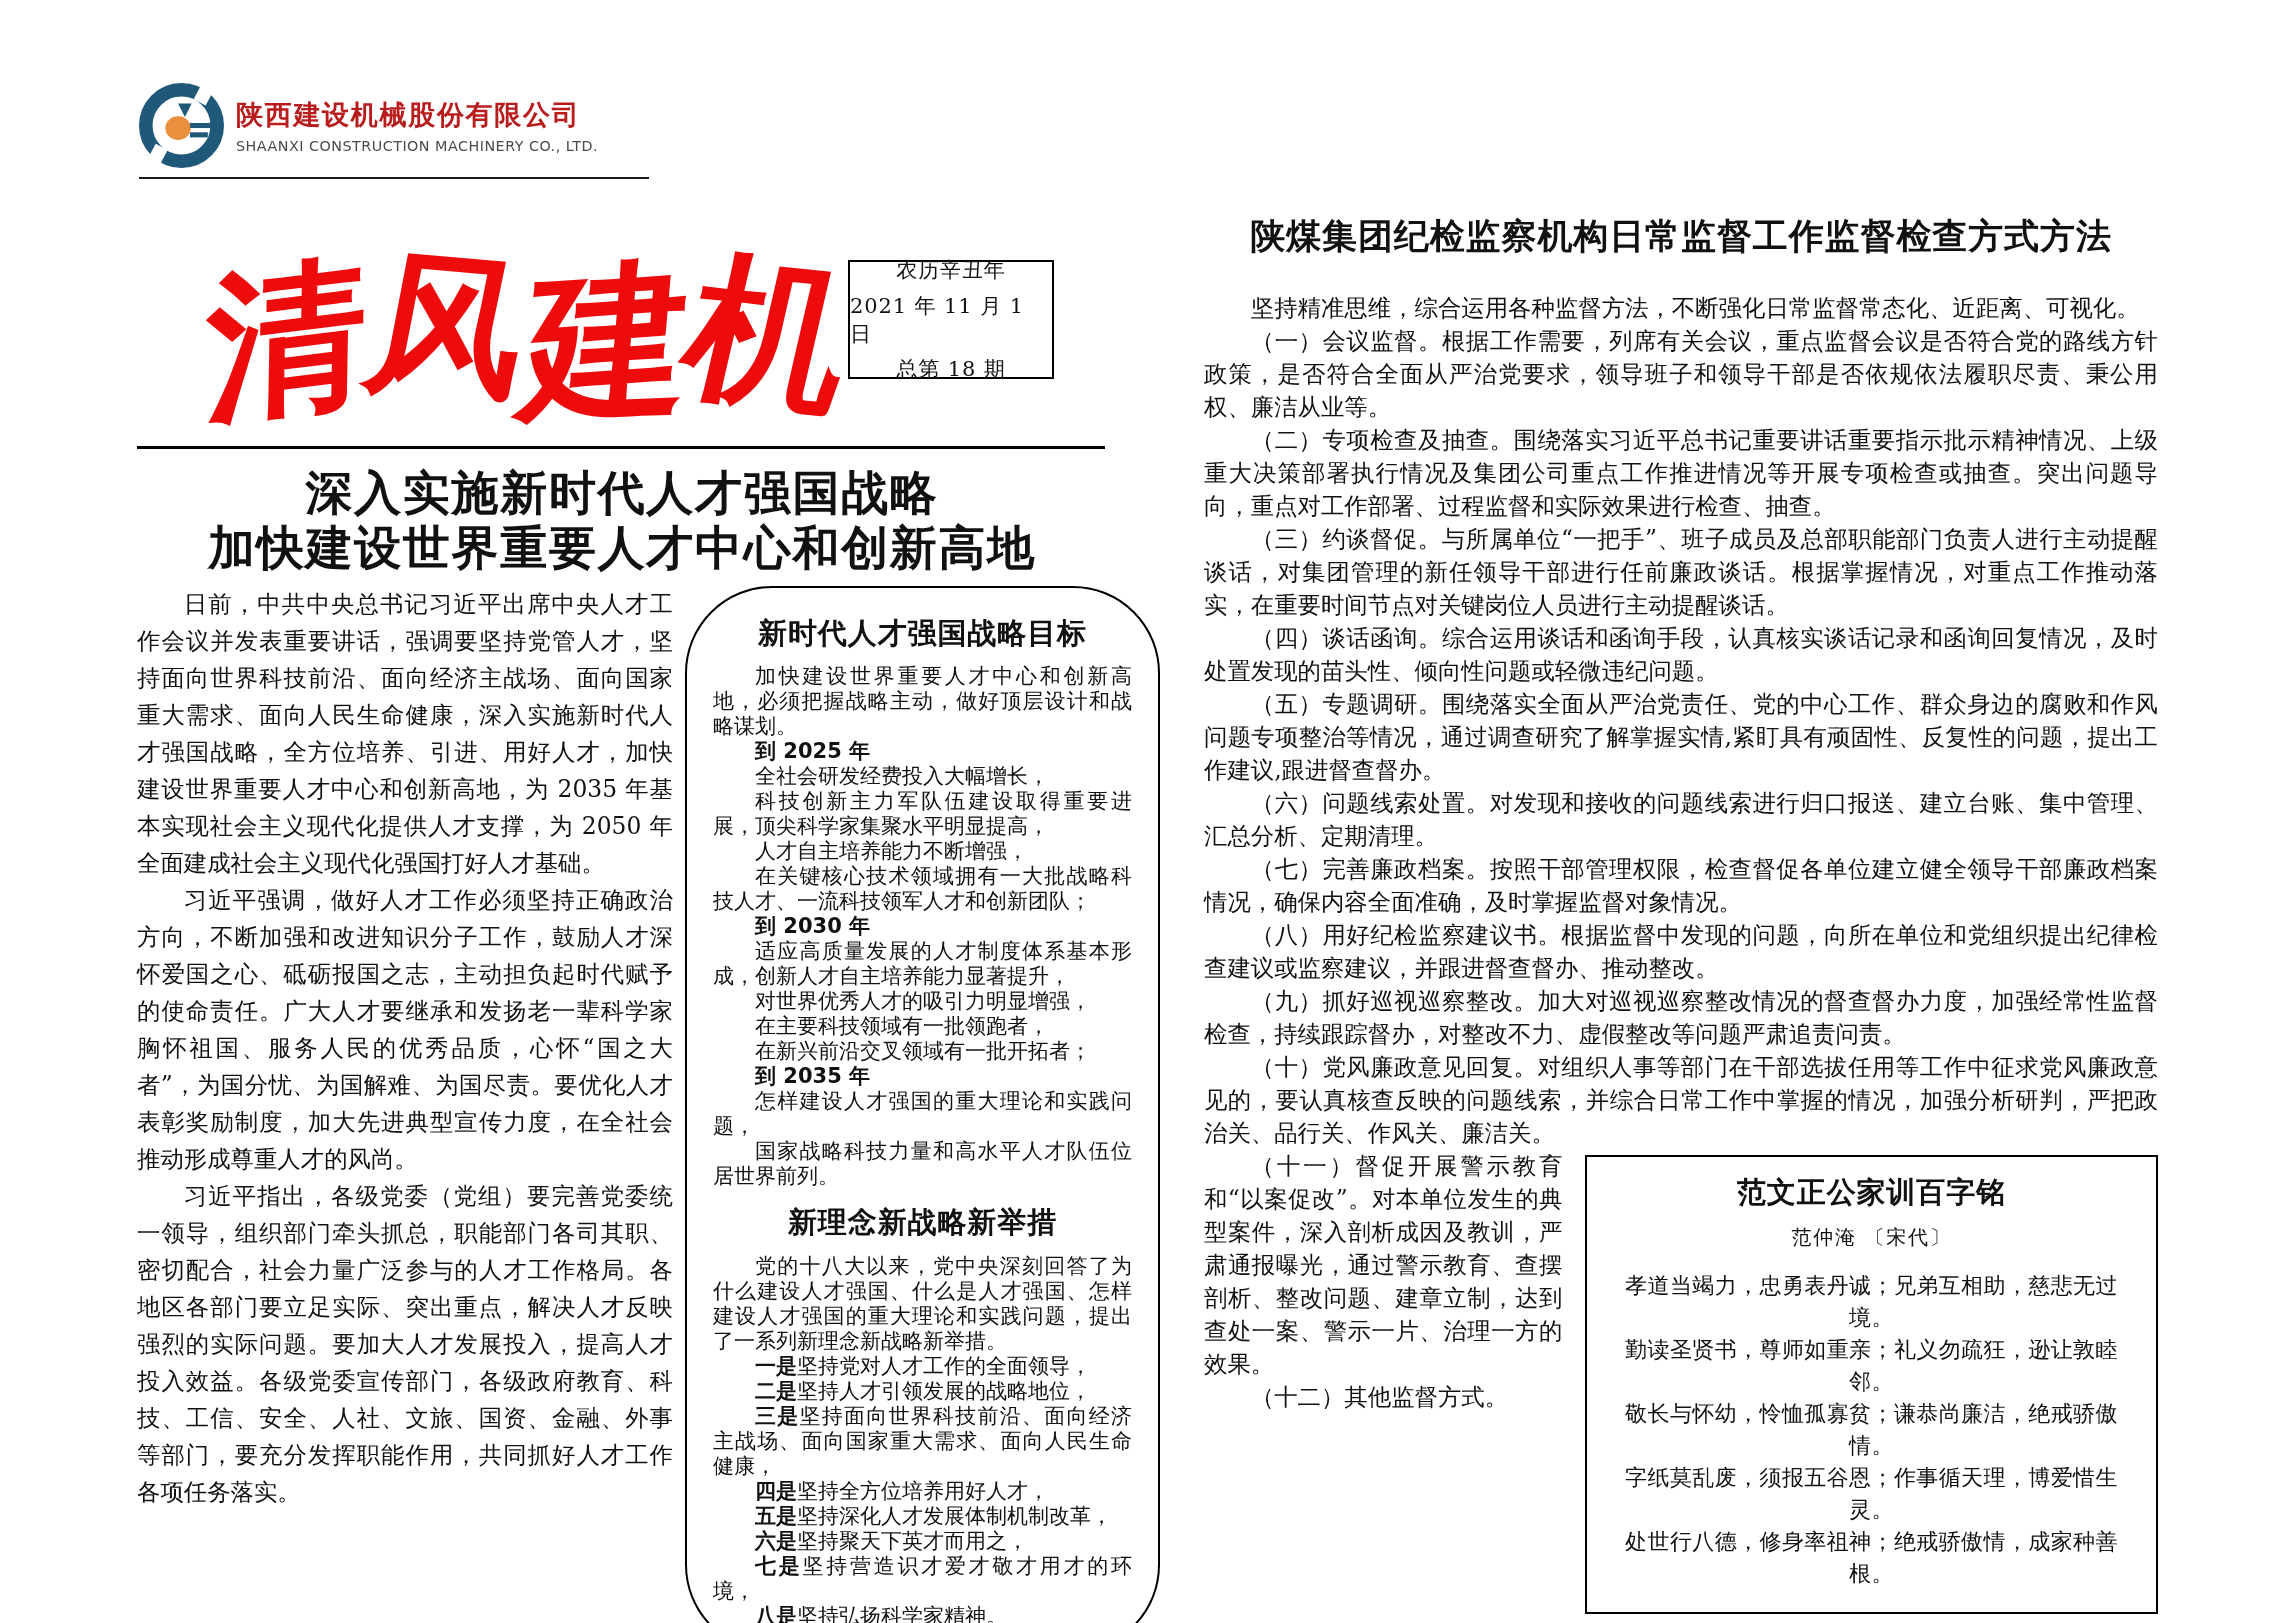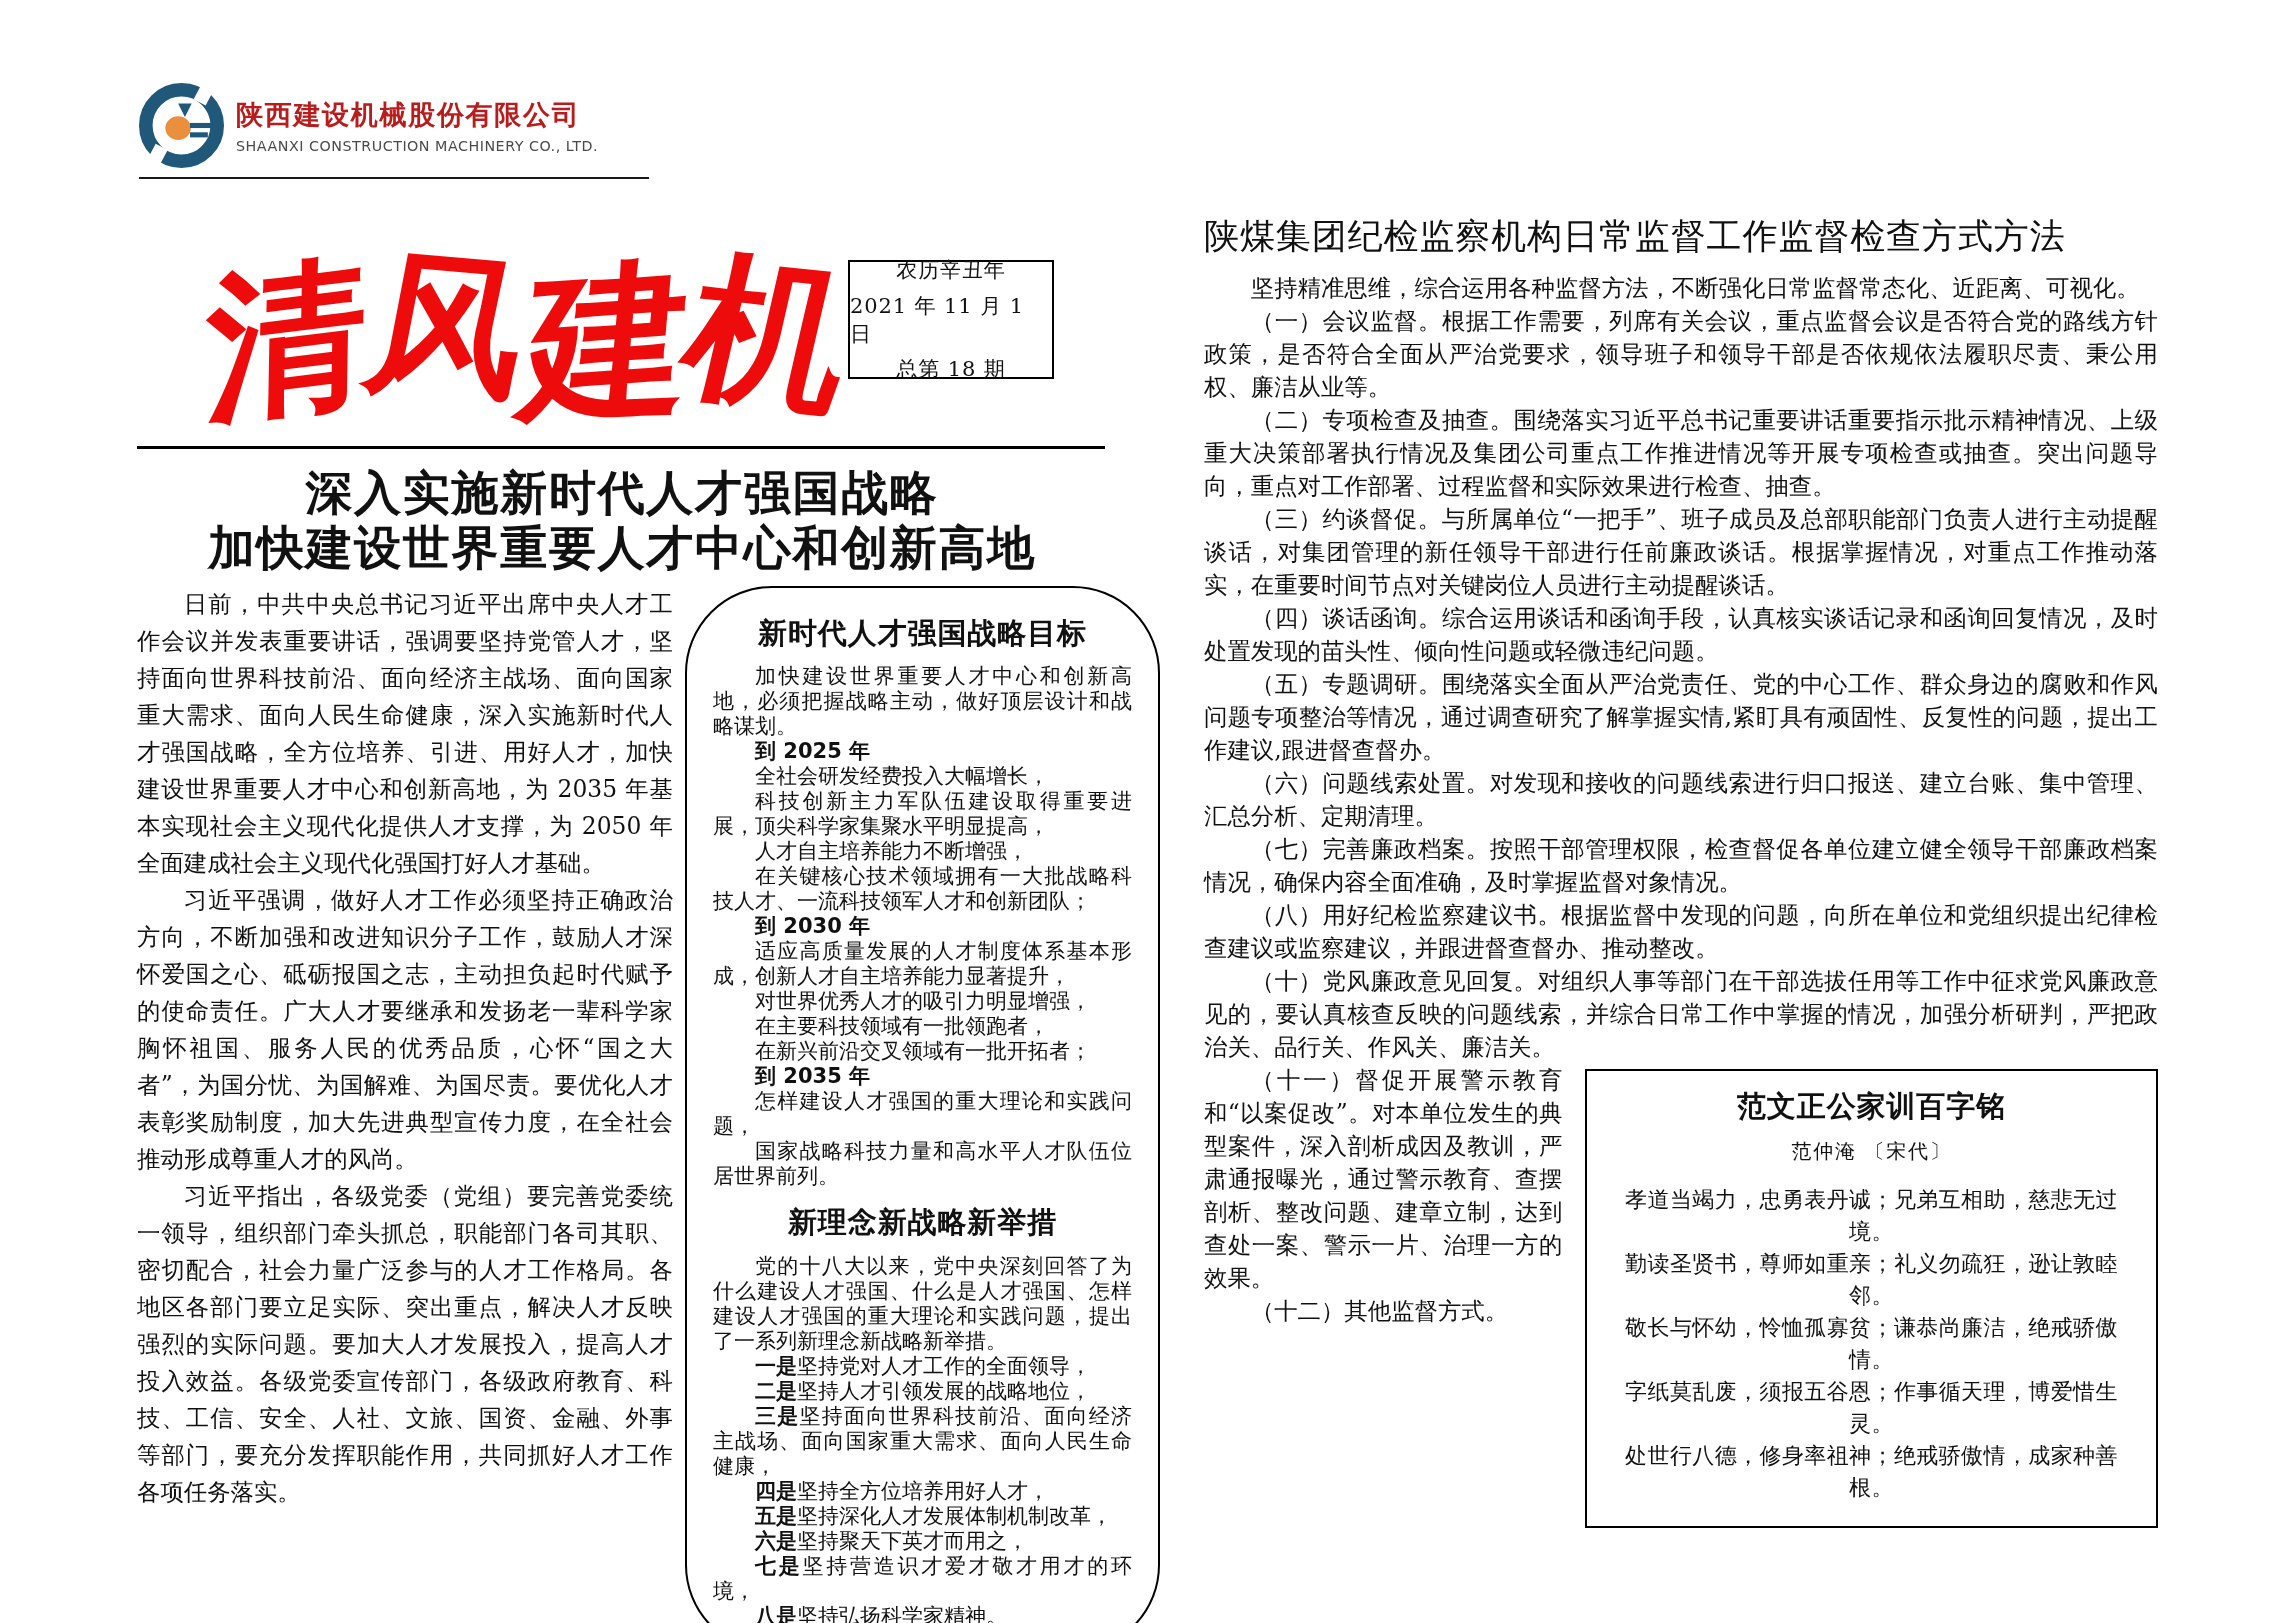--- a/index.html
+++ b/index.html
@@ -66,22 +66,22 @@
   .box-heading.second { margin-top:14px; }
   .box-body { margin-top:10.4px; font-size:21px; line-height:25px; text-align:justify; }
   .box-line { text-indent:2em; }
   .box-line.milestone { font-family:"DejaVu Sans","Liberation Sans",sans-serif; font-weight:bold; }
   .box-item { text-indent:2em; }
   .box-item b { font-family:"DejaVu Sans","Liberation Sans",sans-serif; }
   
   .right-col { position:absolute; left:1204px; top:213px; width:954px; }
   .right-title {
     font-family:"DejaVu Sans","Liberation Sans",sans-serif;
-    font-weight:normal; font-size:35px; text-align:left; letter-spacing:0.9px;
-    margin-bottom:12px;
+    font-weight:bold; font-size:35px; text-align:center; letter-spacing:0.9px;
+    margin-bottom:32px;
   }
   .right-body { font-size:23.4px; line-height:33px; text-align:justify; }
   .right-body p { text-indent:2em; margin:0; }
   .wrap-zone { overflow:visible; }
   
   .poem-box {
     float:right; width:573px; border:2.6px solid #000; background:#fff;
     margin:5.2px 0 7px 22.6px; padding:19px 24px 22.6px 24px; text-align:center;
   }
   .poem-title {
@@ -180,20 +180,21 @@
     <div class="right-body" id="right-paras-a">
         <p>坚持精准思维，综合运用各种监督方法，不断强化日常监督常态化、近距离、可视化。</p>
         <p>（一）会议监督。根据工作需要，列席有关会议，重点监督会议是否符合党的路线方针政策，是否符合全面从严治党要求，领导班子和领导干部是否依规依法履职尽责、秉公用权、廉洁从业等。</p>
         <p>（二）专项检查及抽查。围绕落实习近平总书记重要讲话重要指示批示精神情况、上级重大决策部署执行情况及集团公司重点工作推进情况等开展专项检查或抽查。突出问题导向，重点对工作部署、过程监督和实际效果进行检查、抽查。</p>
         <p>（三）约谈督促。与所属单位“一把手”、班子成员及总部职能部门负责人进行主动提醒谈话，对集团管理的新任领导干部进行任前廉政谈话。根据掌握情况，对重点工作推动落实，在重要时间节点对关键岗位人员进行主动提醒谈话。</p>
         <p>（四）谈话函询。综合运用谈话和函询手段，认真核实谈话记录和函询回复情况，及时处置发现的苗头性、倾向性问题或轻微违纪问题。</p>
         <p>（五）专题调研。围绕落实全面从严治党责任、党的中心工作、群众身边的腐败和作风问题专项整治等情况，通过调查研究了解掌握实情,紧盯具有顽固性、反复性的问题，提出工作建议,跟进督查督办。</p>
         <p>（六）问题线索处置。对发现和接收的问题线索进行归口报送、建立台账、集中管理、汇总分析、定期清理。</p>
         <p>（七）完善廉政档案。按照干部管理权限，检查督促各单位建立健全领导干部廉政档案情况，确保内容全面准确，及时掌握监督对象情况。</p>
         <p>（八）用好纪检监察建议书。根据监督中发现的问题，向所在单位和党组织提出纪律检查建议或监察建议，并跟进督查督办、推动整改。</p>
+        <p>（九）抓好巡视巡察整改。加大对巡视巡察整改情况的督查督办力度，加强经常性监督检查，持续跟踪督办，对整改不力、虚假整改等问题严肃追责问责。</p>
         <p>（十）党风廉政意见回复。对组织人事等部门在干部选拔任用等工作中征求党风廉政意见的，要认真核查反映的问题线索，并综合日常工作中掌握的情况，加强分析研判，严把政治关、品行关、作风关、廉洁关。</p>
       </div>
     <div class="right-body wrap-zone">
       <div class="poem-box">
         <div class="poem-title">范文正公家训百字铭</div>
         <div class="poem-author">范仲淹 〔宋代〕</div>
         <div class="poem-lines" id="poem-lines">
             <div>孝道当竭力，忠勇表丹诚；兄弟互相助，慈悲无过境。</div>
             <div>勤读圣贤书，尊师如重亲；礼义勿疏狂，逊让敦睦邻。</div>
             <div>敬长与怀幼，怜恤孤寡贫；谦恭尚廉洁，绝戒骄傲情。</div>

